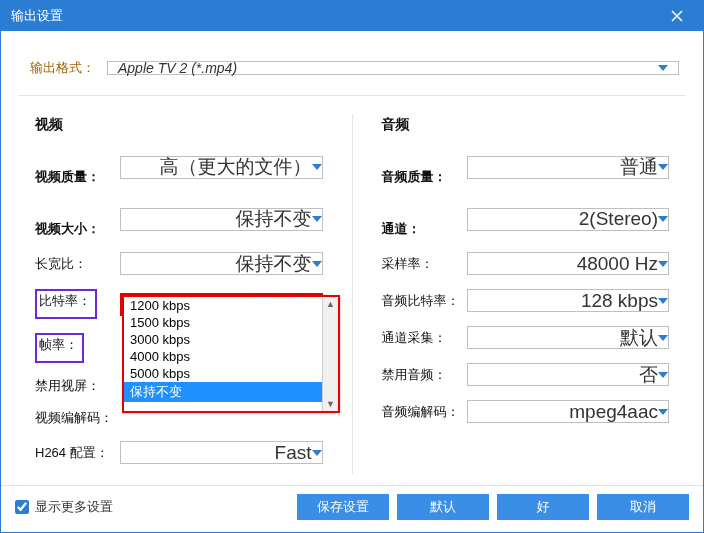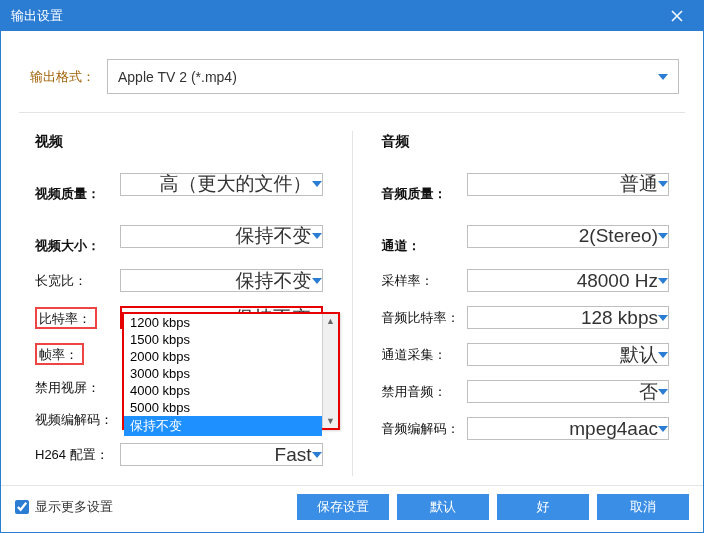--- a/index.html
+++ b/index.html
@@ -23,23 +23,23 @@
     color: #fff; font-size: 14px; cursor: pointer;
   }
   .content { flex: 1; padding: 0; overflow: hidden; position: relative; }
   .format-row {
     display: flex; align-items: center;
     padding: 28px 24px 18px 24px;
     gap: 12px;
   }
   .format-label { font-size: 13px; color: #a16207; width: 70px; text-align: right; }
   .format-select {
-    flex: 1; height: 35px; border: 1px solid #bfbfbf;
+    flex: 1; height: 14px; border: 1px solid #bfbfbf;
     display: flex; align-items: center; justify-content: space-between;
-    padding: 0 10px; font-size: 14px; color: #333; cursor: pointer;
+    padding: 0 10px; font-size: 14px; color: #333; cursor: pointer; font-style: italic;
   }
   .hr { height: 1px; background: #e4e4e4; margin: 0 18px; }
   .columns {
     display: flex; padding: 14px 18px 8px 18px; gap: 7px;
     position: relative;
   }
   .col { flex: 1; padding: 0 6px; }
   .section-title {
     font-weight: bold; font-size: 14px; color: #111;
     margin: 6px 0 14px 10px;
@@ -63,21 +63,21 @@
   .chev {
     width: 0; height: 0;
     border-left: 5px solid transparent;
     border-right: 5px solid transparent;
     border-top: 6px solid #2b7cd3;
   }
   .highlight-red {
     border: 2px solid #e60000 !important;
   }
   .lbl-red-box {
-    border: 2px solid #ef4444; padding: 2px 4px 0 2px;
+    border: 2px solid #6d28d9; padding: 2px 4px 8px 2px;
     display: inline-block; line-height: 16px;
   }
   .footer {
     display: flex; align-items: center;
     padding: 8px 14px 12px 14px;
     border-top: 1px solid #e4e4e4;
     gap: 8px;
   }
   .footer .spacer { flex: 1; }
   .chk { display: flex; align-items: center; gap: 6px; font-size: 13px; color: #333; }
@@ -165,21 +165,20 @@
           <span class="field-label" style="width:85px"><span class="lbl-red-box">比特率：</span></span>
           <div class="select highlight-red" style="position:relative">
             <span>保持不变</span>
             <span class="chev"></span>
           </div>
         </div>
 
         <div class="dropdown-open highlight-red" style="left:103px; top:185px; width:218px; height:118px; padding-right:16px;">
           <div class="opt">1200 kbps</div>
           <div class="opt">1500 kbps</div>
-          <div class="opt">2000 kbps</div>
           <div class="opt">3000 kbps</div>
           <div class="opt">4000 kbps</div>
           <div class="opt">5000 kbps</div>
           <div class="opt sel">保持不变</div>
           <div class="scroll">
             <span>▲</span>
             <span>▼</span>
           </div>
         </div>
 

